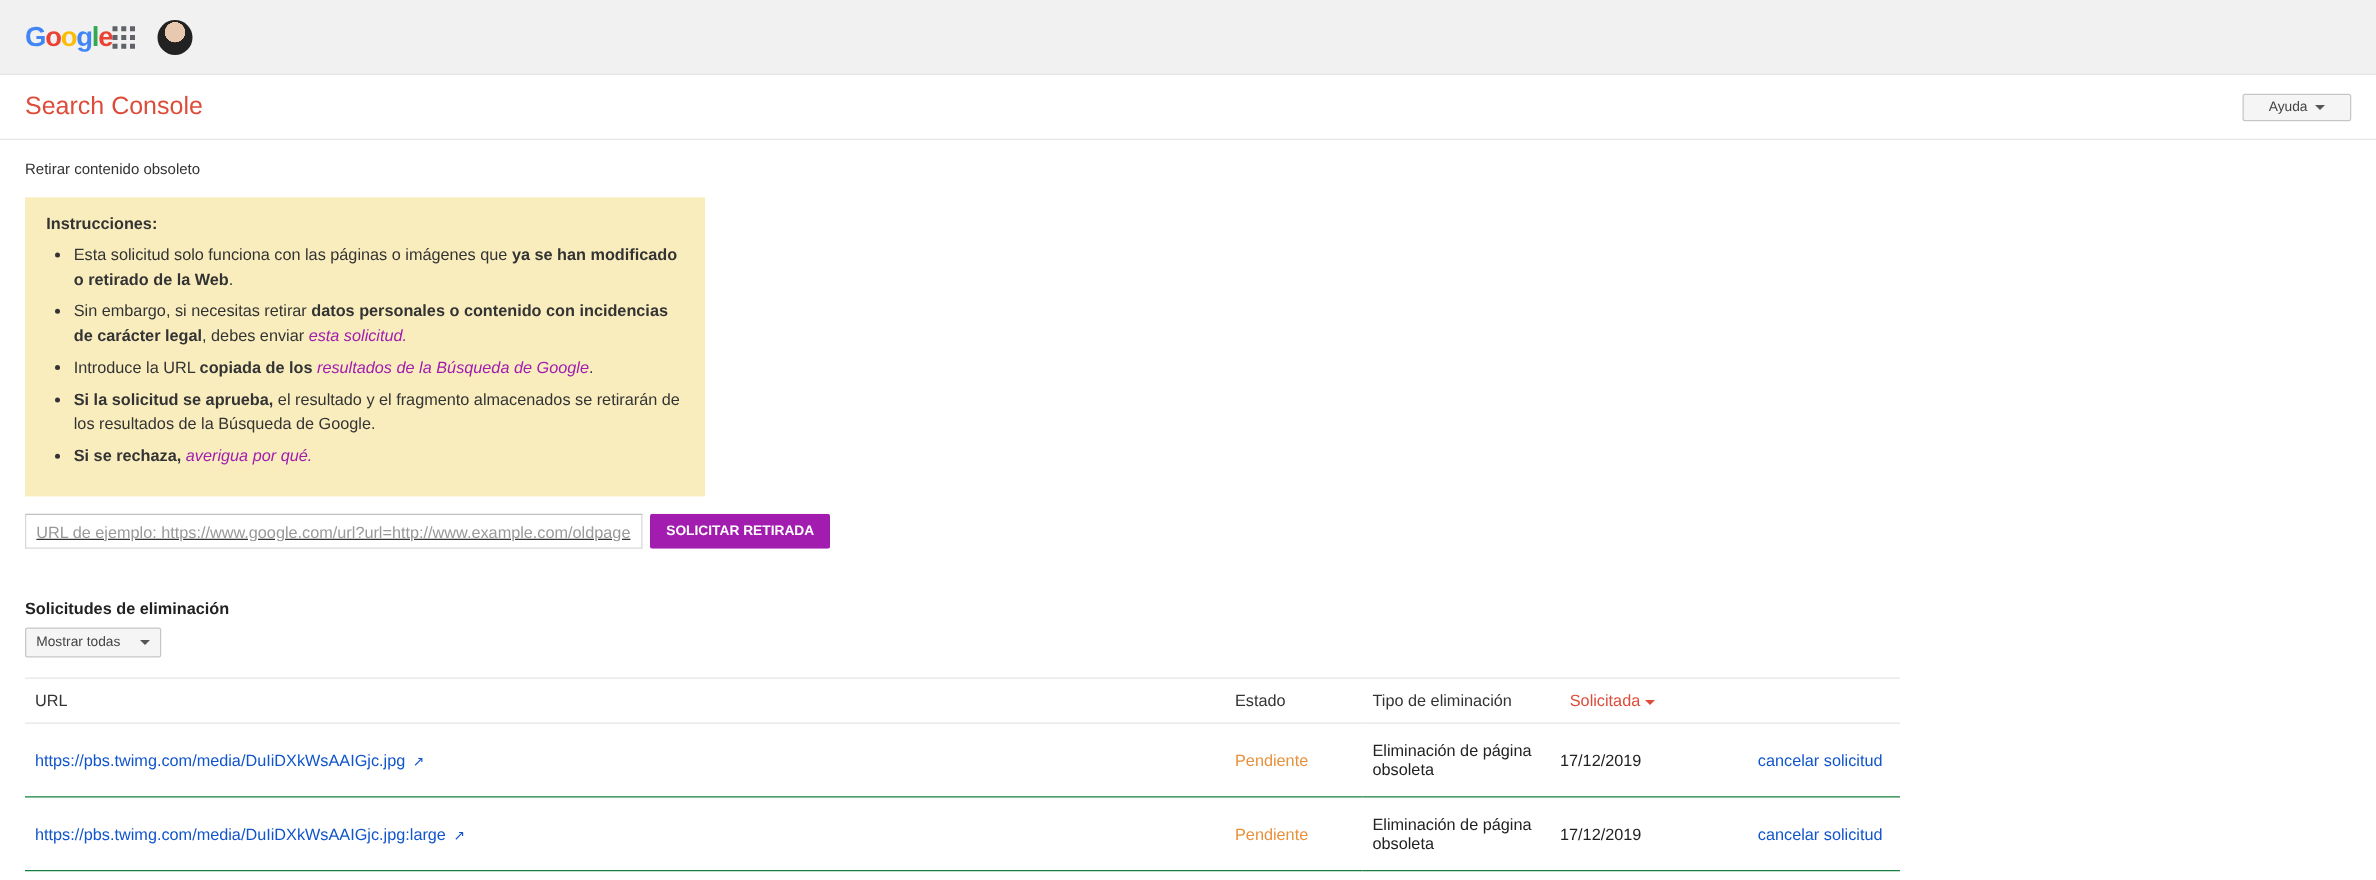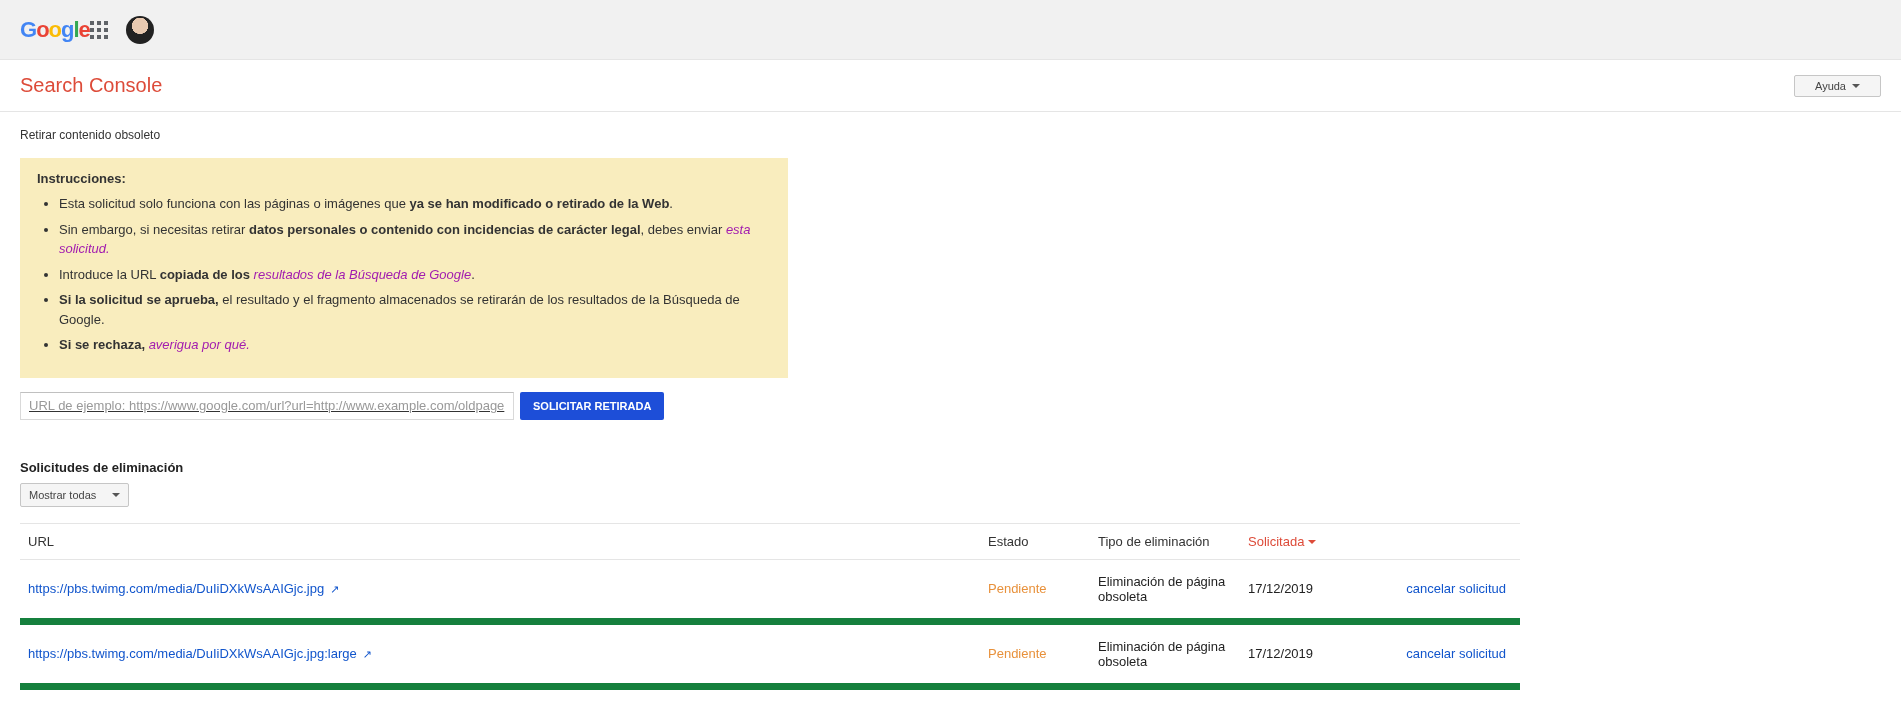--- a/index.html
+++ b/index.html
@@ -31,61 +31,61 @@
     padding:4px 20px; font-size:11px; color:#444; cursor:pointer;
     display:flex; align-items:center; gap:6px;
   }
   .caret-down { width:0; height:0; border-left:4px solid transparent; border-right:4px solid transparent; border-top:4px solid #555; }
   
   .content { padding: 16px 20px; max-width: 1540px; }
   .page-title { font-size:12px; font-weight:normal; color:#333; margin-bottom:16px; }
   
   .instructions {
     background:#f9edbe; border:1px solid #f9edbe;
-    padding:12px 16px 16px; width:768px; font-size:13px; color:#333;
+    padding:12px 16px 16px; width:544px; font-size:13px; color:#333;
   }
   .instructions b { font-weight:bold; }
   .instructions ul { list-style:disc; padding-left:22px; margin-top:8px; }
   .instructions li { margin:6px 0; line-height:1.5; }
   .instructions a, .link { color:#a21caf; text-decoration:none; cursor:pointer;font-style:italic; }
   .more-info { margin-top:14px; }
   
   .url-row { margin-top:14px; display:flex; gap:6px; align-items:center; }
   .url-input {
     width:494px; height:28px; border:1px solid #d9d9d9; border-top-color:#c0c0c0;
     padding:0 8px; font-size:13px; color:#333;text-decoration:underline;
   }
   .url-input::placeholder { color:#999; }
   .req-btn {
-    background:#1d4ed8; color:#fff; border:1px solid transparent; border-radius:2px;
+    background:#a21caf; color:#fff; border:1px solid transparent; border-radius:2px;
     height:28px; padding:0 12px; font-size:11px; font-weight:bold; cursor:pointer; text-transform:uppercase;
   }
   
   .section-title { font-size:13px; font-weight:bold; margin-top:40px; margin-bottom:8px; }
   .filter-btn {
     background:#f5f5f5; border:1px solid #c6c6c6; border-radius:2px;
     padding:5px 8px; font-size:11px; color:#444; cursor:pointer;
     display:inline-flex; align-items:center; gap:16px;
   }
   
   table { width:100%; border-collapse:collapse; margin-top:16px; font-size:13px; }
   th { text-align:left; font-weight:normal; color:#333; padding:10px 8px; border-bottom:1px solid #e5e5e5; border-top:1px solid #e5e5e5; }
   th.sorted { color:#dd4b39; cursor:pointer; }
-  td { padding:14px 8px; border-bottom:7px solid #15803d; vertical-align:middle; }
+  td { padding:14px 8px; border-bottom:1px solid #15803d; vertical-align:middle; }
   .url-link { color:#1155cc; text-decoration:none; }
   .ext-icon { display:inline-block; margin-left:6px; color:#1155cc; font-size:11px; }
   .pending { color:#e8913b; }
   .cancel-link { color:#1155cc; text-decoration:none; cursor:pointer; text-align:right; }
   td.right { text-align:right; padding-right:14px; }
   .sort-caret { display:inline-block; width:0; height:0; border-left:4px solid transparent; border-right:4px solid transparent; border-top:4px solid #dd4b39; margin-left:4px; vertical-align:middle; }
   
   .col-url { width:auto; }
   .col-estado { width:110px; }
   .col-tipo { width:150px; }
-  .col-sol { width:100px; }
+  .col-sol { width:100px;text-align:center; }
   .col-cancel { width:180px; }
 </style>
 </head>
 <body>
 
 <div class="header-bar">
   <div class="google-logo">
     <span class="g1">G</span><span class="g2">o</span><span class="g3">o</span><span class="g4">g</span><span class="g5">l</span><span class="g6">e</span>
   </div>
   <div class="header-right">

